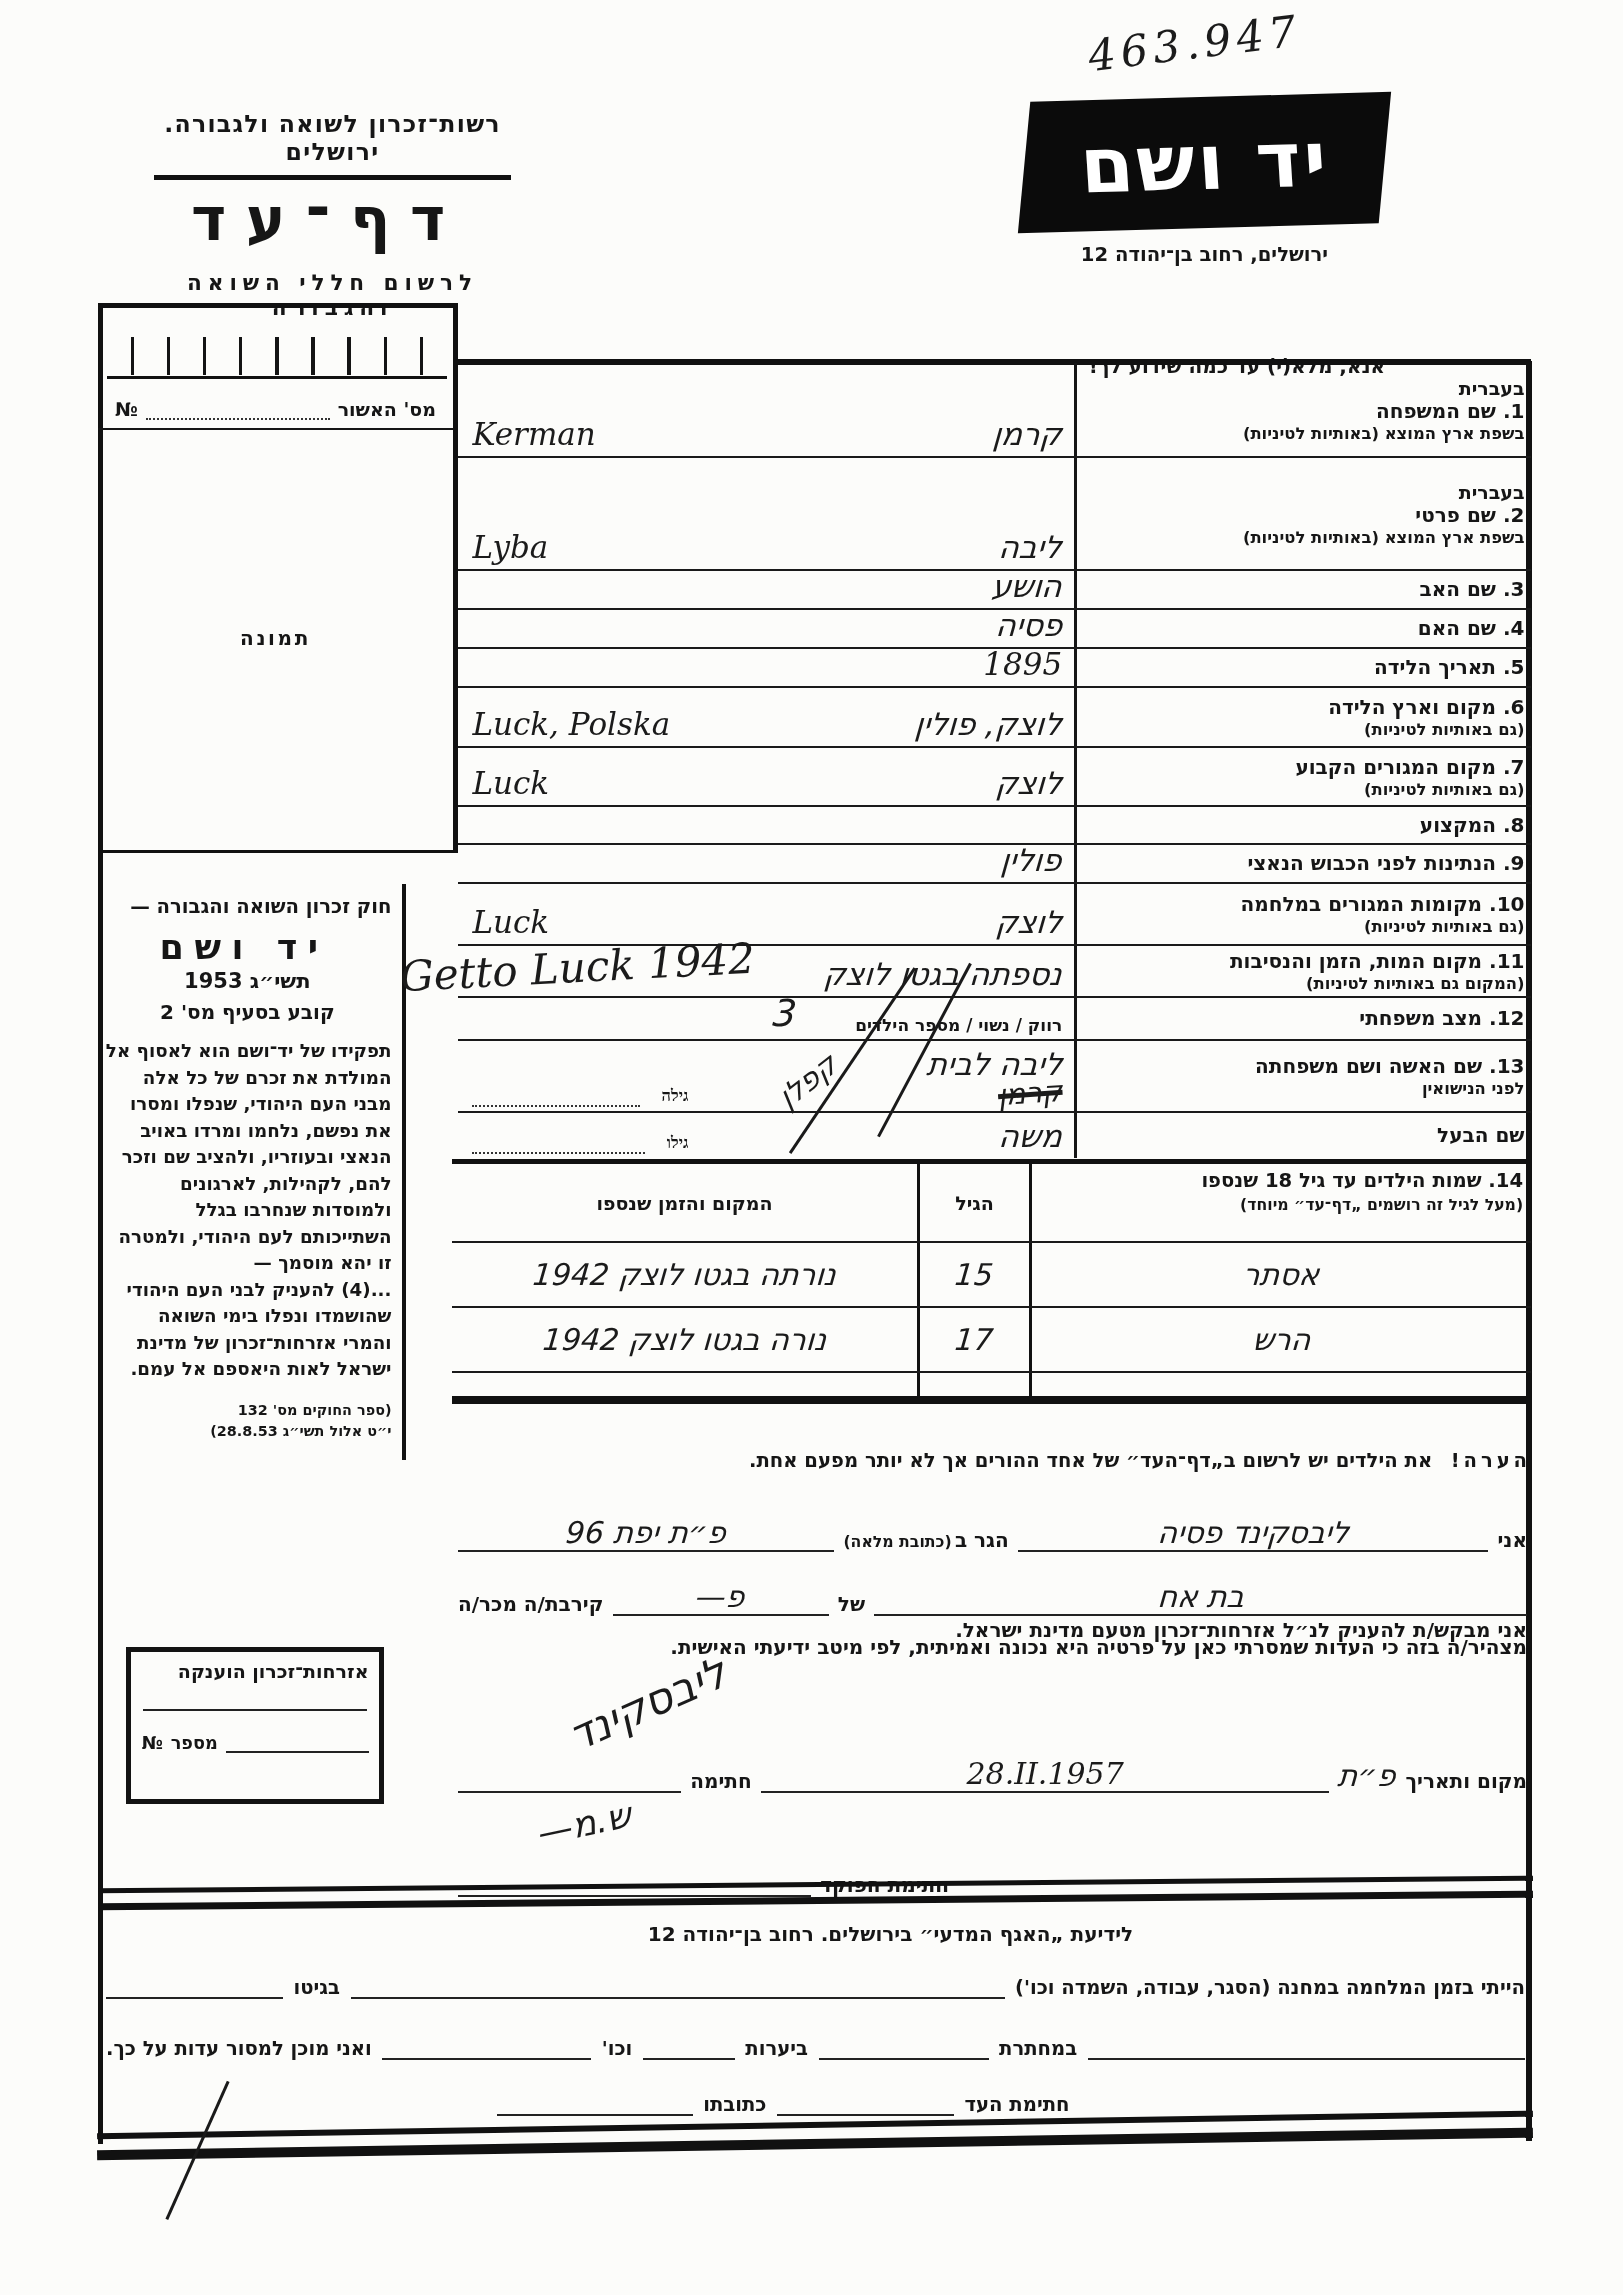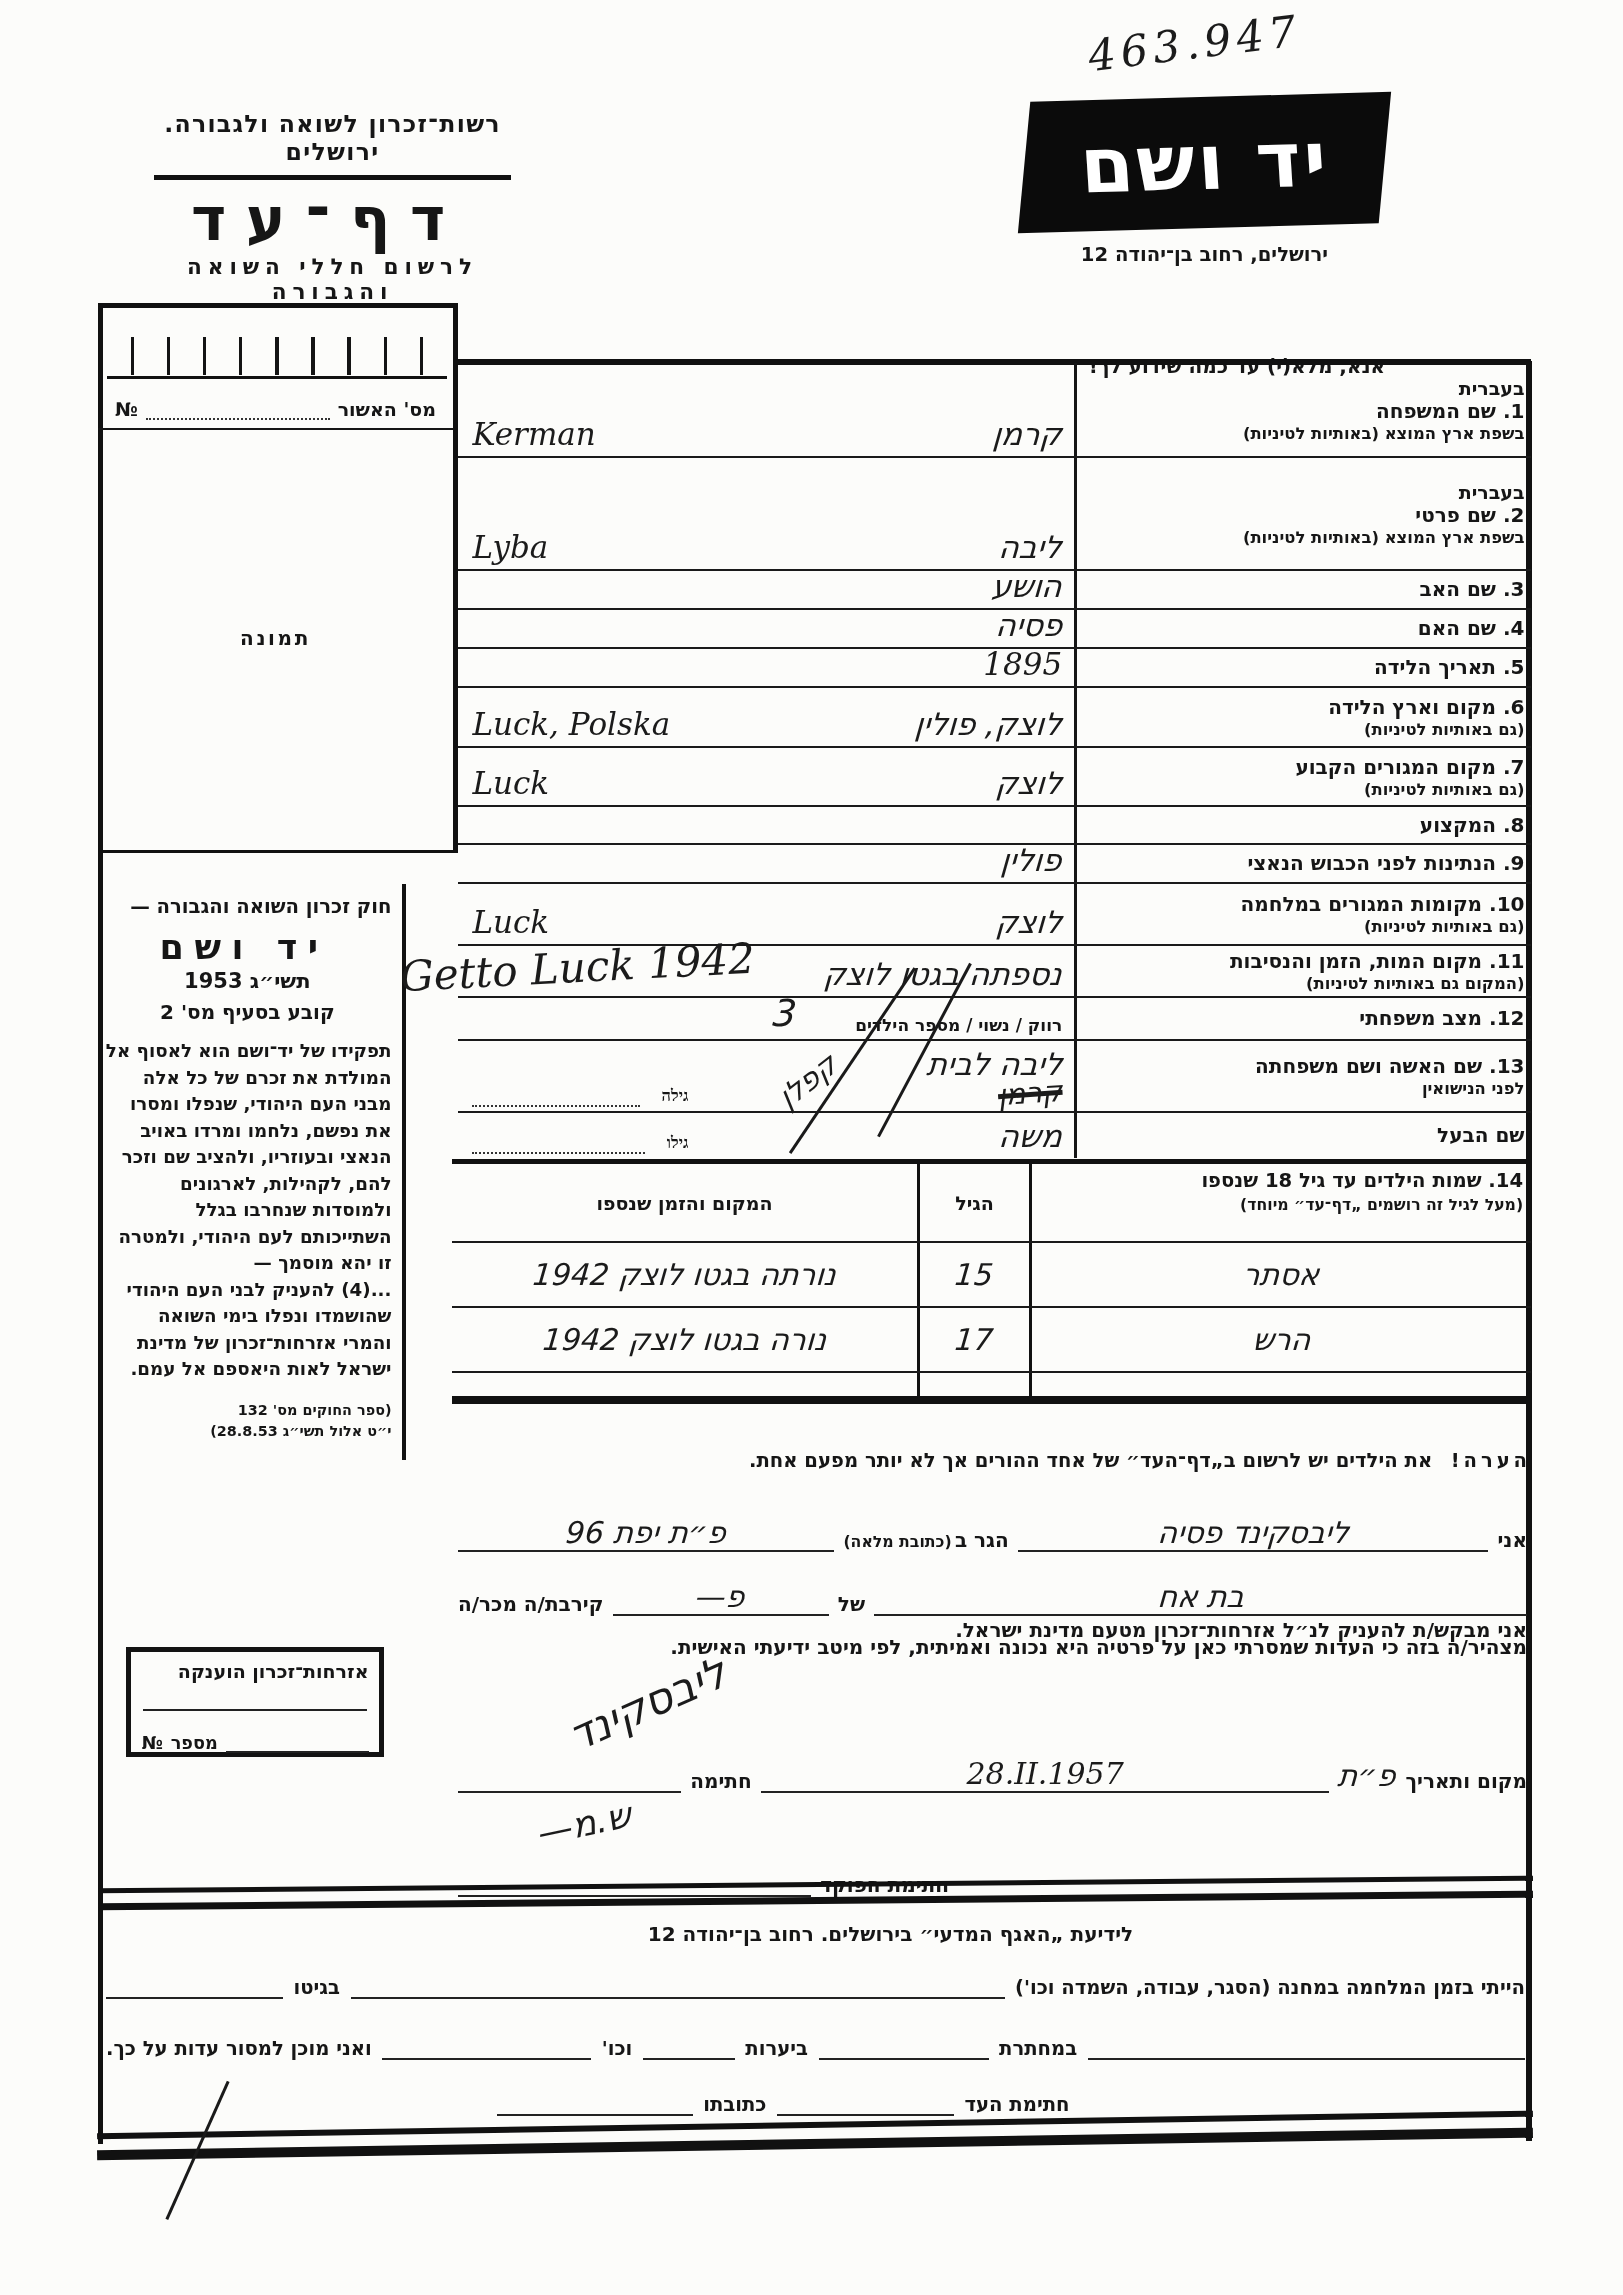--- a/index.html
+++ b/index.html
@@ -13,21 +13,21 @@
   .bld{border-bottom:2px dotted #333;}
   .sp{border:0;}
   .plabel{font-size:20px;font-weight:700;white-space:nowrap;}
   .psub{font-size:15.7px;font-weight:700;white-space:nowrap;}
   
   .fileno{position:absolute;left:1087px;top:9.2px;width:367px;font-family:"DejaVu Serif",serif;
           font-style:italic;font-size:43px;letter-spacing:5.2px;transform:rotate(-7deg);direction:ltr;text-align:left;}
   .hleft{position:absolute;left:154px;top:110px;width:357px;text-align:center;}
   .org{font-size:23.6px;font-weight:800;letter-spacing:1.3px;border-bottom:5.9px solid #111;padding-bottom:9.2px;}
   .ftitle{font-size:60px;font-weight:800;letter-spacing:19.6px;padding-right:9.2px;margin-top:3.9px;}
-  .fsubtitle{font-size:21.6px;font-weight:800;letter-spacing:5.9px;margin-top:0;}
+  .fsubtitle{font-size:21.6px;font-weight:800;letter-spacing:5.9px;margin-top:16px;}
   .logo{position:absolute;left:1024px;top:97px;width:361px;height:131px;background:#0b0b0b;
         transform:rotate(-1.6deg) skewX(-7deg);display:flex;align-items:center;justify-content:center;}
   .logo span{color:#fff;font-size:77px;font-weight:800;letter-spacing:2.6px;transform:skewX(9deg);}
   .addr{position:absolute;left:1024px;top:243px;width:361px;text-align:center;font-size:19.6px;font-weight:800;}
   .instruction{position:absolute;left:1067px;top:314px;width:340px;text-align:center;font-size:20px;font-weight:800;margin-top:40px;}
   
   .toprule{position:absolute;left:458px;right:92px;top:359px;height:5.9px;background:#111;}
   .v-right{position:absolute;left:1526px;top:361px;height:1780px;width:5.9px;background:#111;}
   .v-left{position:absolute;left:98px;top:303px;height:1841px;width:5.2px;background:#111;}
   .hr1{position:absolute;left:98px;right:90px;top:1882px;height:4.6px;background:#111;transform:rotate(-0.5deg);}
@@ -43,21 +43,21 @@
   .approval .bld{flex:1;height:19.6px;}
   .photolabel{margin-top:196px;text-align:center;font-size:20px;font-weight:700;letter-spacing:2.6px;}
   .law{position:absolute;left:98px;top:884px;width:308px;border-right:4.6px solid #111;padding:10.5px 10.5px 17px 5.2px;text-align:right;}
   .law-intro{font-size:19.6px;font-weight:800;margin-bottom:9.2px;}
   .law-name{font-size:35px;font-weight:800;text-align:center;letter-spacing:10.5px;padding-right:6.5px;}
   .law-year{font-size:21px;font-weight:800;text-align:center;margin-top:2.6px;}
   .law-sec{font-size:20px;font-weight:800;text-align:center;margin:6.5px 0 14.4px 0;}
   .law-body,.law-clause{font-size:18.3px;font-weight:700;line-height:1.45;}
   .law-clause{margin-top:0;}
   .law-ref{font-size:14.4px;font-weight:700;margin-top:17px;line-height:1.5;}
-  .stamp{position:absolute;left:126px;top:1647px;width:258px;height:110px;border:5.9px solid #131313;padding:7.9px 10.5px 6.5px 10.5px;}
+  .stamp{position:absolute;left:126px;top:1647px;width:258px;height:157px;border:5.9px solid #131313;padding:7.9px 10.5px 6.5px 10.5px;}
   .stamp-title{font-size:19px;font-weight:800;}
   .stline{border-bottom:2px solid #222;height:29px;margin:0 1.3px;}
   .stamp-bottom{display:flex;align-items:flex-end;gap:7.9px;margin-top:22px;font-size:17.7px;font-weight:700;}
   .stamp-bottom .bl{flex:1;height:17px;}
   
   .frows{position:absolute;left:458px;right:92px;top:363px;}
   .frow{display:flex;border-bottom:2px solid #1a1a1a;}
   .flabel{width:457px;border-left:3.3px solid #151515;padding:2.6px 6.5px 2.6px 3.9px;text-align:right;
           display:flex;flex-direction:column;justify-content:center;}
   .fpre{font-size:19px;font-weight:800;}

